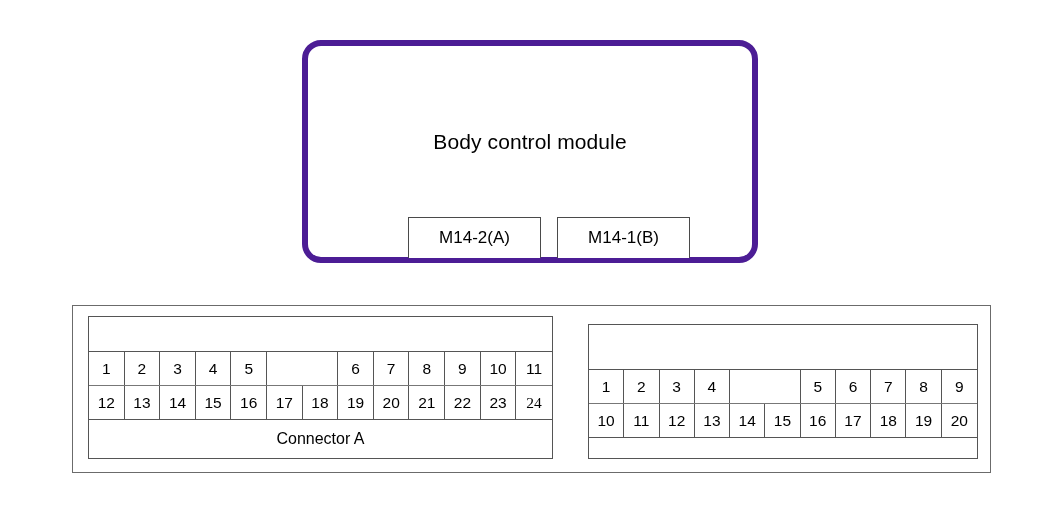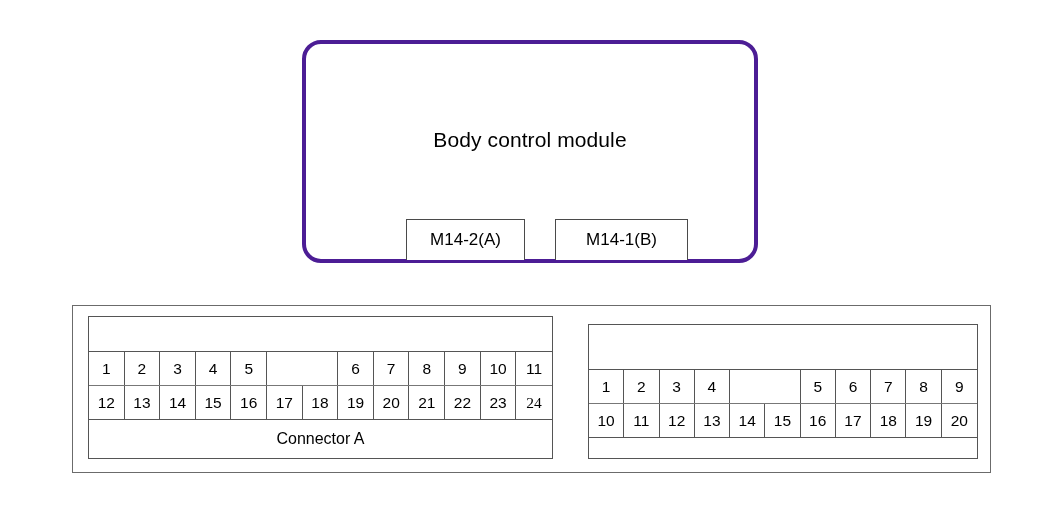--- a/index.html
+++ b/index.html
@@ -26,21 +26,21 @@
   }
 
   
   #module-box {
     position: absolute;
     left: 302px;
     top: 40px;
     width: 456px;
     height: 223px;
     box-sizing: border-box;
-    border: 4px solid #4c1d95;
+    border: 6px solid #4c1d95;
     border-radius: 19px;
     background: #ffffff;
   }
 
   #module-title {
     position: absolute;
     left: 0;
     top: 84px;
     width: 100%;
     text-align: center;
@@ -56,21 +56,21 @@
     box-sizing: border-box;
     border: 1.4px solid #4a4a4a;
     border-bottom: none;
     background: #ffffff;
     display: flex;
     align-items: center;
     justify-content: center;
     font-size: 17px;
     white-space: nowrap;
   }
-  #module-tab-a { left: 100px; width: 119px; }
+  #module-tab-a { left: 100px; width: 133px; }
   #module-tab-b { left: 249px; width: 133px; }
 
   
   #connector-panel {
     position: absolute;
     left: 72px;
     top: 305px;
     width: 919px;
     height: 168px;
     box-sizing: border-box;

